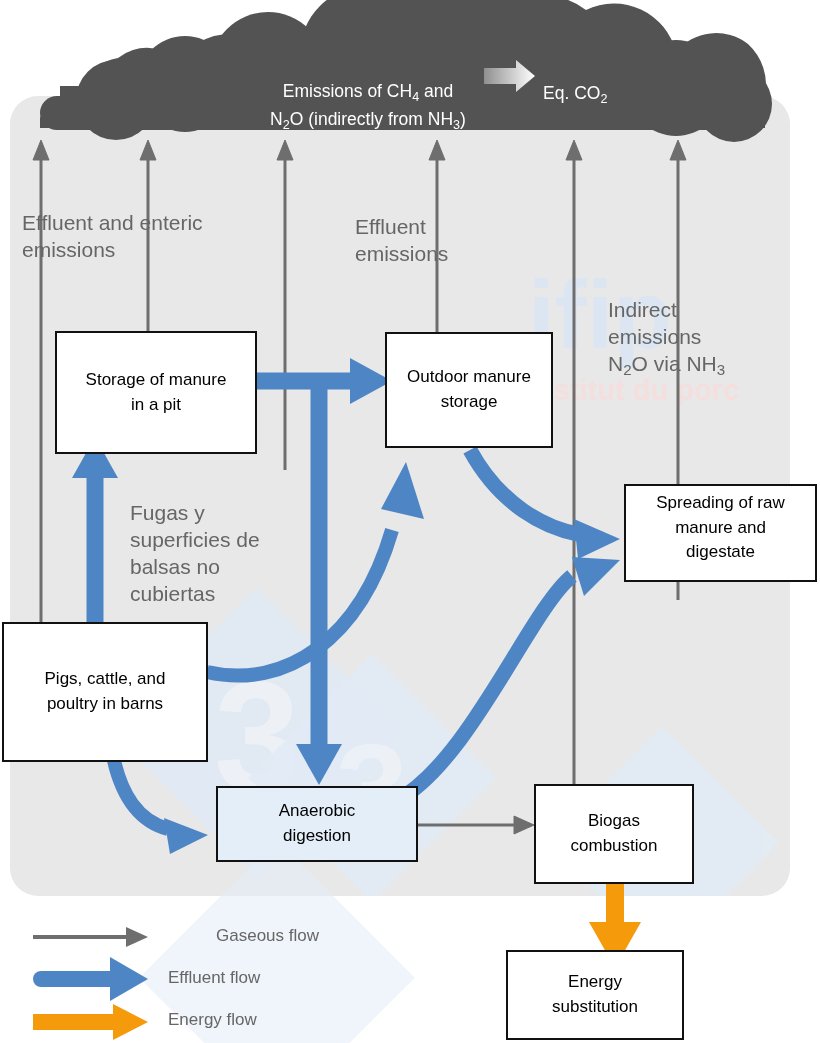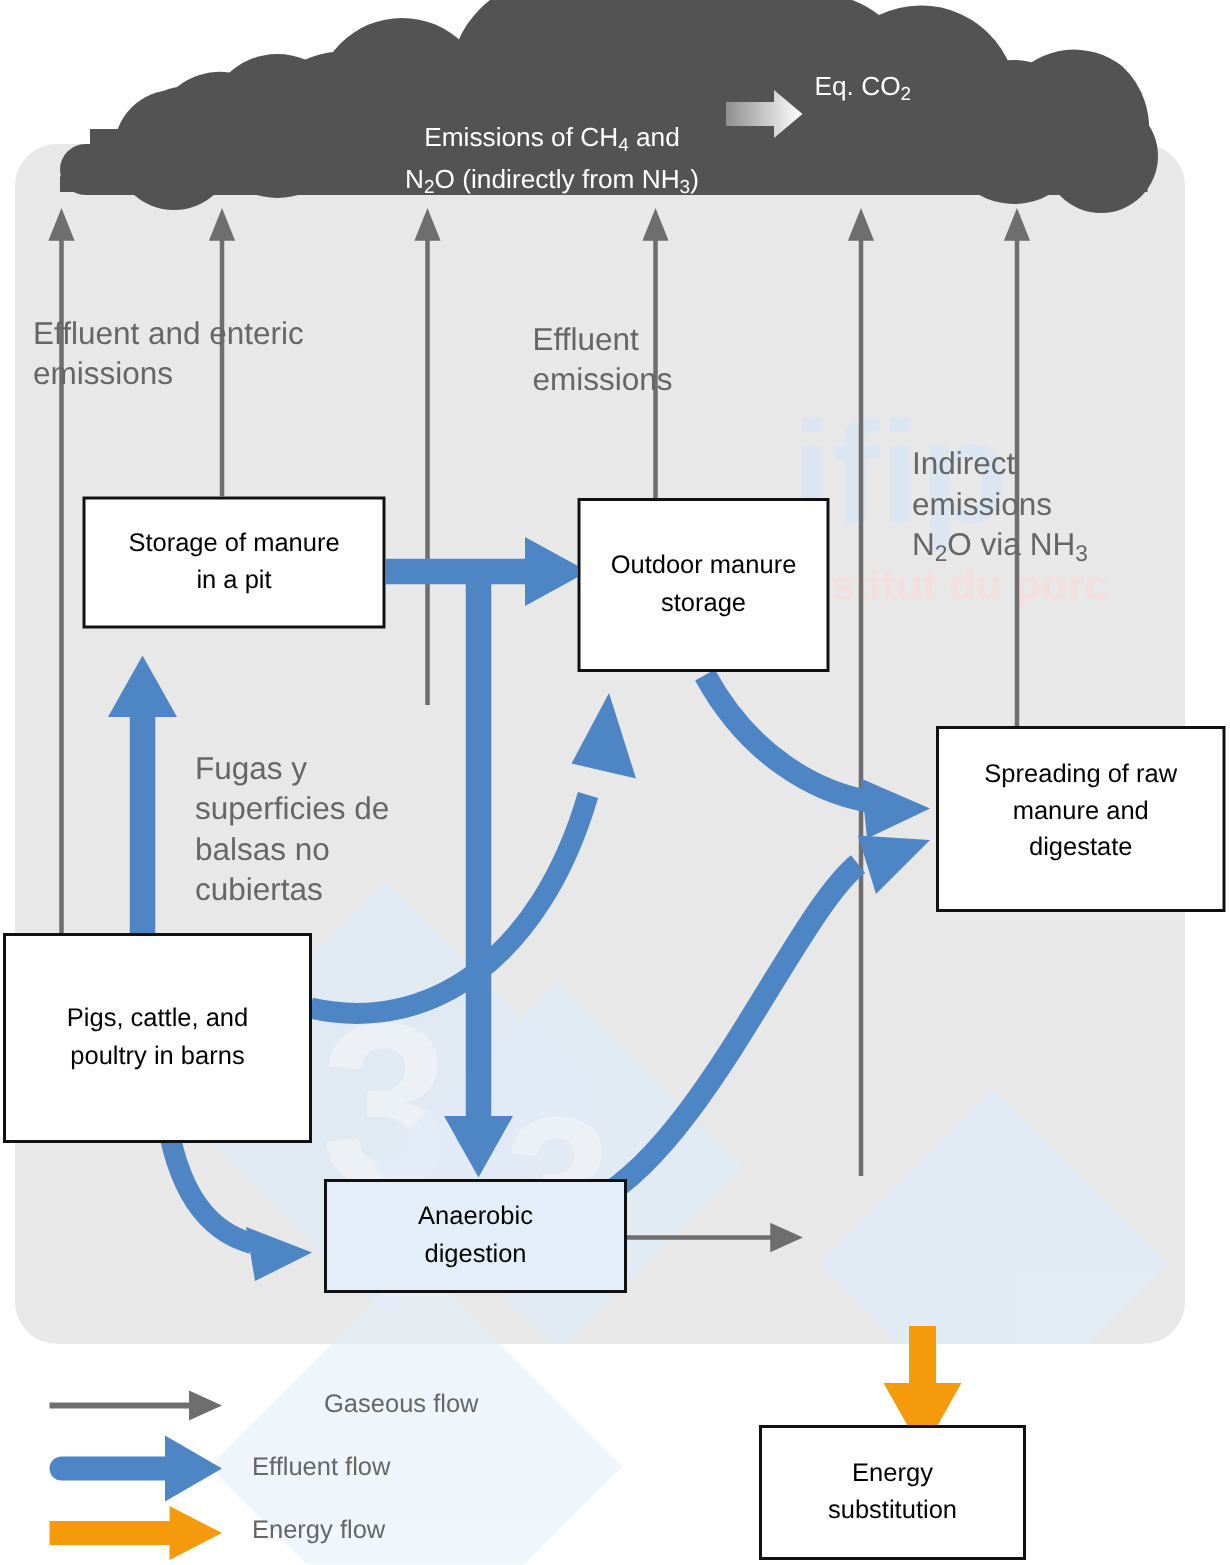--- a/index.html
+++ b/index.html
@@ -181,21 +181,21 @@
         <polygon points="148,1022 113,1004 113,1040" fill="#f59b0b"></polygon>
       </g>
     </g>
   </svg>
 
   <div class="cloudtext" style="left:248px; top:62px; width:240px;margin-top:16px;">
     <span><span>Emissions of CH</span><sub>4</sub><span> and</span></span><br>
     <span><span>N</span><sub>2</sub><span>O (indirectly from NH</span><sub>3</sub><span>)</span></span>
   </div>
 
-  <div class="cloudtext" style="left:543px; top:44px; width:120px; text-align:left;">
+  <div class="cloudtext" style="left:543px; top:80px; width:120px; text-align:left;">
     <span>Eq. CO</span><sub>2</sub>
   </div>
 
   <div class="lbl" style="left:22px; top:210px; width:200px;">
     <span>Effluent and enteric</span><br>
     <span>emissions</span>
   </div>
 
   <div class="lbl" style="left:355px; top:214px; width:140px;">
     <span>Effluent</span><br>
@@ -207,35 +207,35 @@
     <span>emissions</span><br>
     <span><span>N</span><sub>2</sub><span>O via NH</span><sub>3</sub></span>
   </div>
 
   <div class="lbl" style="left:130px; top:500px; width:180px;">
     <span>Fugas y</span><br>
     <span>superficies de</span><br>
     <span>balsas no cubiertas</span>
   </div>
 
-  <div class="box" style="left:55px; top:331px; width:202px; height:88px;">
+  <div class="box" style="left:55px; top:331px; width:202px; height:123px;">
     <div>
       <span>Storage of manure</span><br>
       <span>in a pit</span>
     </div>
   </div>
 
   <div class="box" style="left:385px; top:332px; width:168px; height:116px;">
     <div>
       <span>Outdoor manure</span><br>
       <span>storage</span>
     </div>
   </div>
 
-  <div class="box" style="left:624px; top:484px; width:193px; height:124px;">
+  <div class="box" style="left:624px; top:484px; width:193px; height:98px;">
     <div style="margin-bottom:10px;">
       <span>Spreading of raw</span><br>
       <span>manure and</span><br>
       <span>digestate</span>
     </div>
   </div>
 
   <div class="box" style="left:2px; top:622px; width:206px; height:140px;">
     <div>
       <span>Pigs, cattle, and</span><br>
@@ -243,20 +243,26 @@
     </div>
   </div>
 
   <div class="box tinted" style="left:216px; top:786px; width:202px; height:76px;">
     <div>
       <span>Anaerobic</span><br>
       <span>digestion</span>
     </div>
   </div>
 
+  <div class="box" style="left:534px; top:784px; width:160px; height:100px;">
+    <div>
+      <span>Biogas</span><br>
+      <span>combustion</span>
+    </div>
+  </div>
 
   <div class="box" style="left:506px; top:950px; width:178px; height:90px;">
     <div>
       <span>Energy</span><br>
       <span>substitution</span>
     </div>
   </div>
 
   <div class="legend-text" style="left:168px; top:926px;margin-left:48px;">Gaseous flow</div>
   <div class="legend-text" style="left:168px; top:968px;">Effluent flow</div>

